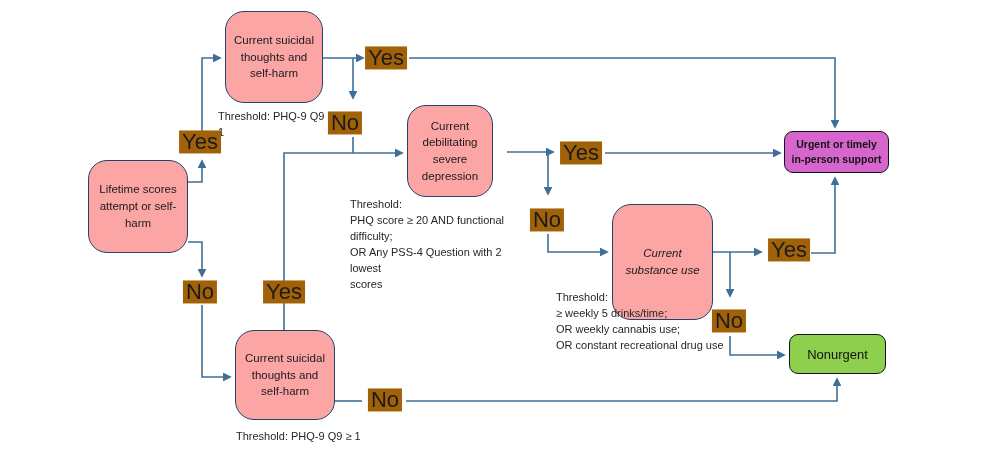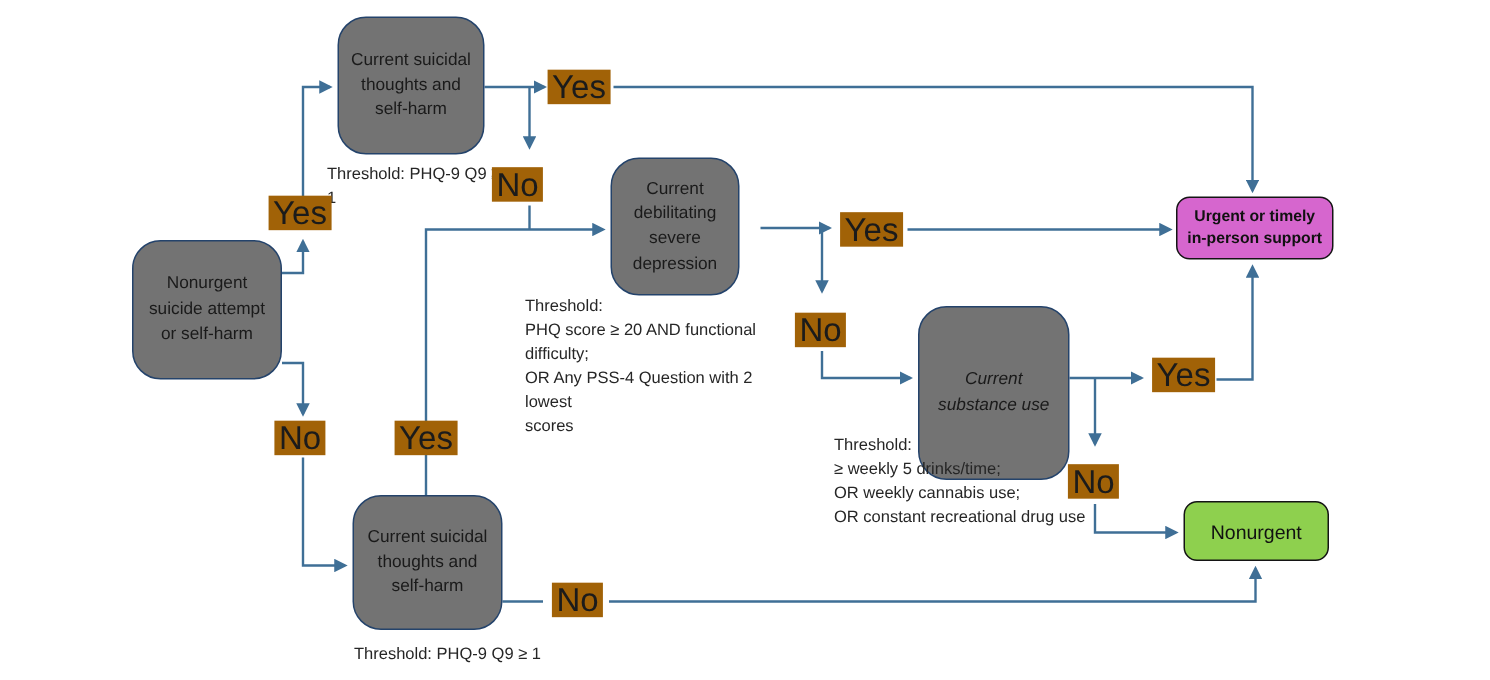--- a/index.html
+++ b/index.html
@@ -1,21 +1,21 @@
 <!DOCTYPE html>
 <html><head>
 <meta charset="utf-8">
 <style>
   html,body{margin:0;padding:0;background:#ffffff;}
   body{font-family:"Liberation Sans", sans-serif;}
   .canvas{position:relative;width:993px;height:453px;background:#ffffff;overflow:hidden;}
   svg.wires{position:absolute;left:0;top:0;z-index:1;}
   .node{
     position:absolute;z-index:2;box-sizing:border-box;
-    background:#737373;border:1.4px solid #24436b;border-radius:19px;
+    background:#fca5a5;border:1.4px solid #24436b;border-radius:19px;
     display:flex;align-items:center;justify-content:center;text-align:center;
     font-size:11.5px;line-height:1.45;color:#1a1a1a;padding:4px 8px;
   }
   .terminal{
     position:absolute;z-index:2;box-sizing:border-box;
     border:1.7px solid #141414;border-radius:9px;
     display:flex;align-items:center;justify-content:center;text-align:center;
     color:#111;padding:2px 4px;
   }
   .urgent{background:#d666ce;font-size:10.5px;font-weight:600;line-height:1.4;}
@@ -66,21 +66,21 @@
       <path d="M811,253 L835,253 L835,178" marker-end="url(#arr)"></path>
 
       <path d="M730,252 L730,296" marker-end="url(#arr)"></path>
       <path d="M730,336 L730,355 L784,355" marker-end="url(#arr)"></path>
 
       <path d="M335,401 L362,401"></path>
       <path d="M406,401 L837,401 L837,379" marker-end="url(#arr)"></path>
     </g>
   </svg>
 
-  <div class="node" style="left:88px;top:160px;width:100px;height:93px;">Nonurgent suicide attempt or self-harm</div>
+  <div class="node" style="left:88px;top:160px;width:100px;height:93px;">Lifetime scores attempt or self-harm</div>
 
   <div class="node" style="left:225px;top:11px;width:98px;height:92px;">Current suicidal thoughts and self-harm</div>
 
   <div class="node" style="left:407px;top:105px;width:86px;height:92px;">Current debilitating severe depression</div>
 
   <div class="node" style="left:612px;top:204px;width:101px;height:116px;font-style:italic;">Current substance use</div>
 
   <div class="node" style="left:235px;top:330px;width:100px;height:90px;">Current suicidal thoughts and self-harm</div>
 
   <div class="terminal nonurgent" style="left:789px;top:334px;width:97px;height:40px;">Nonurgent</div>

